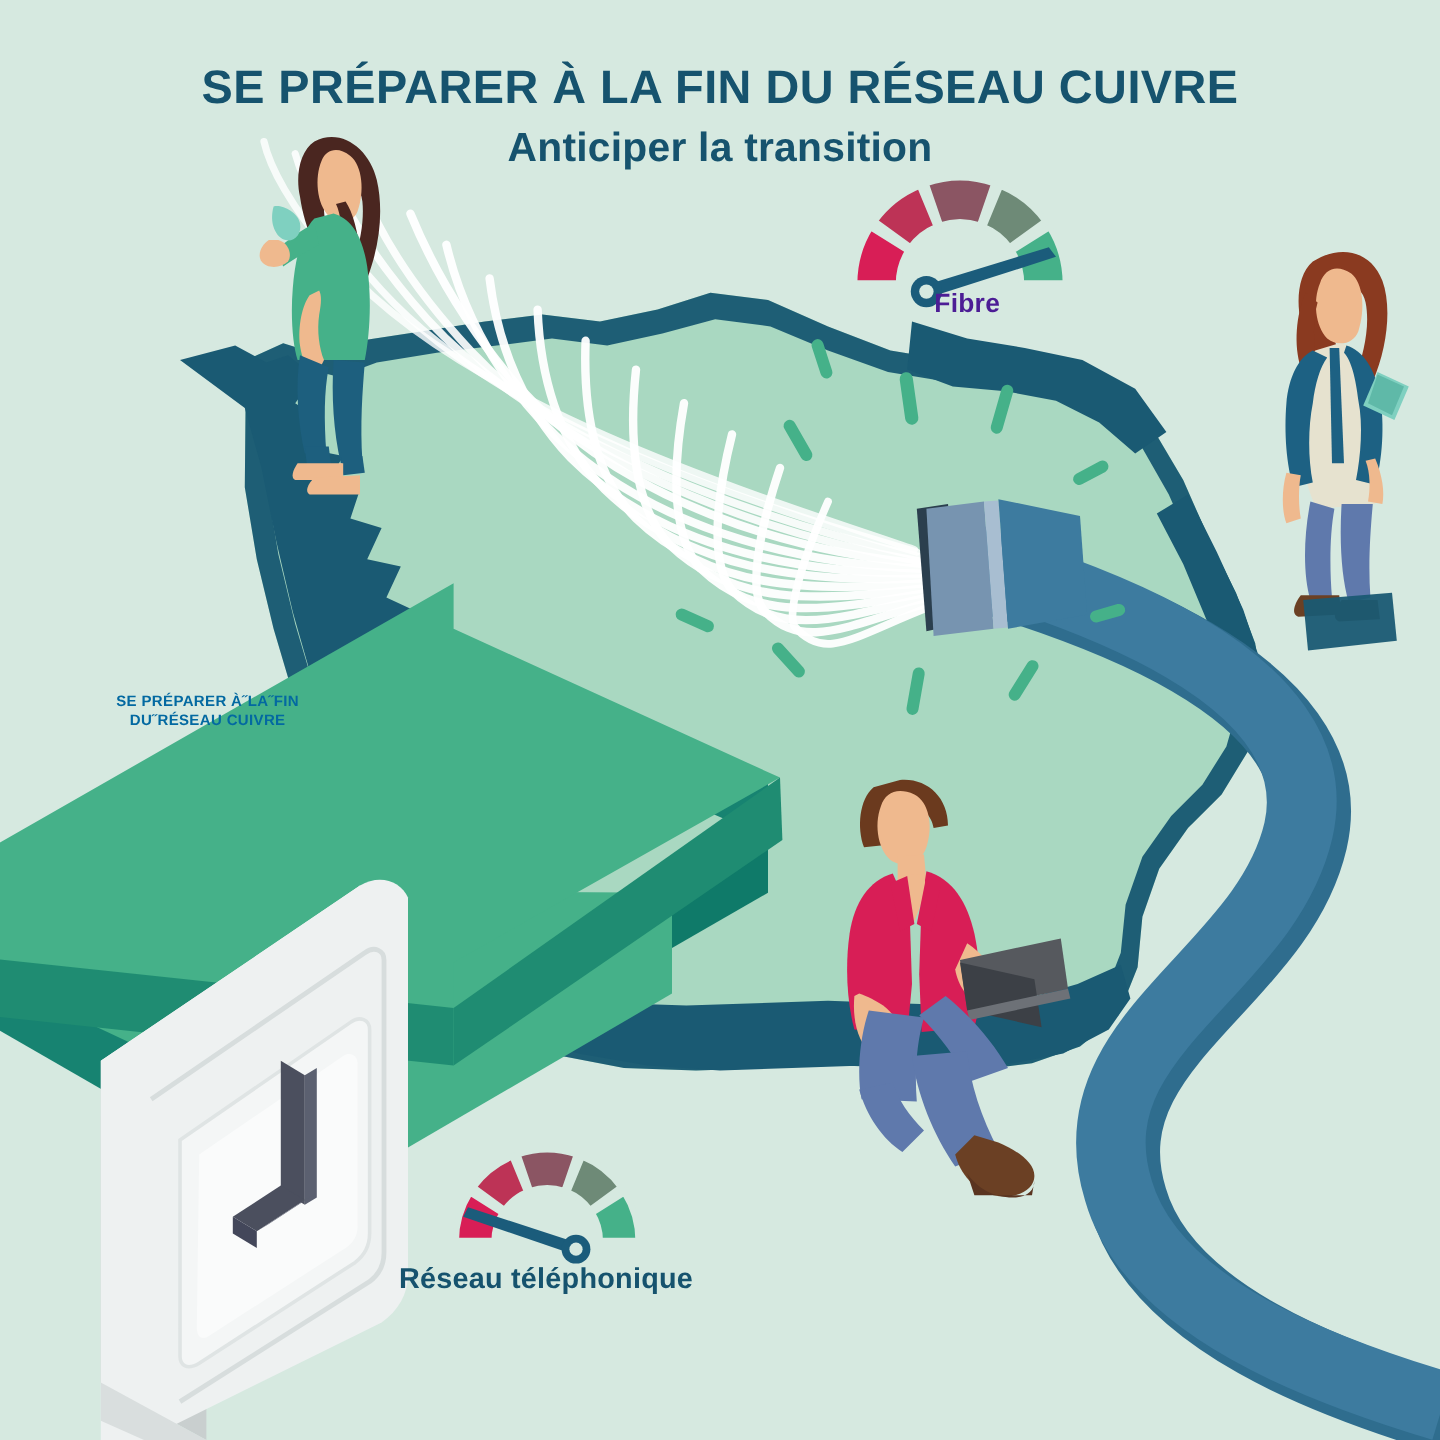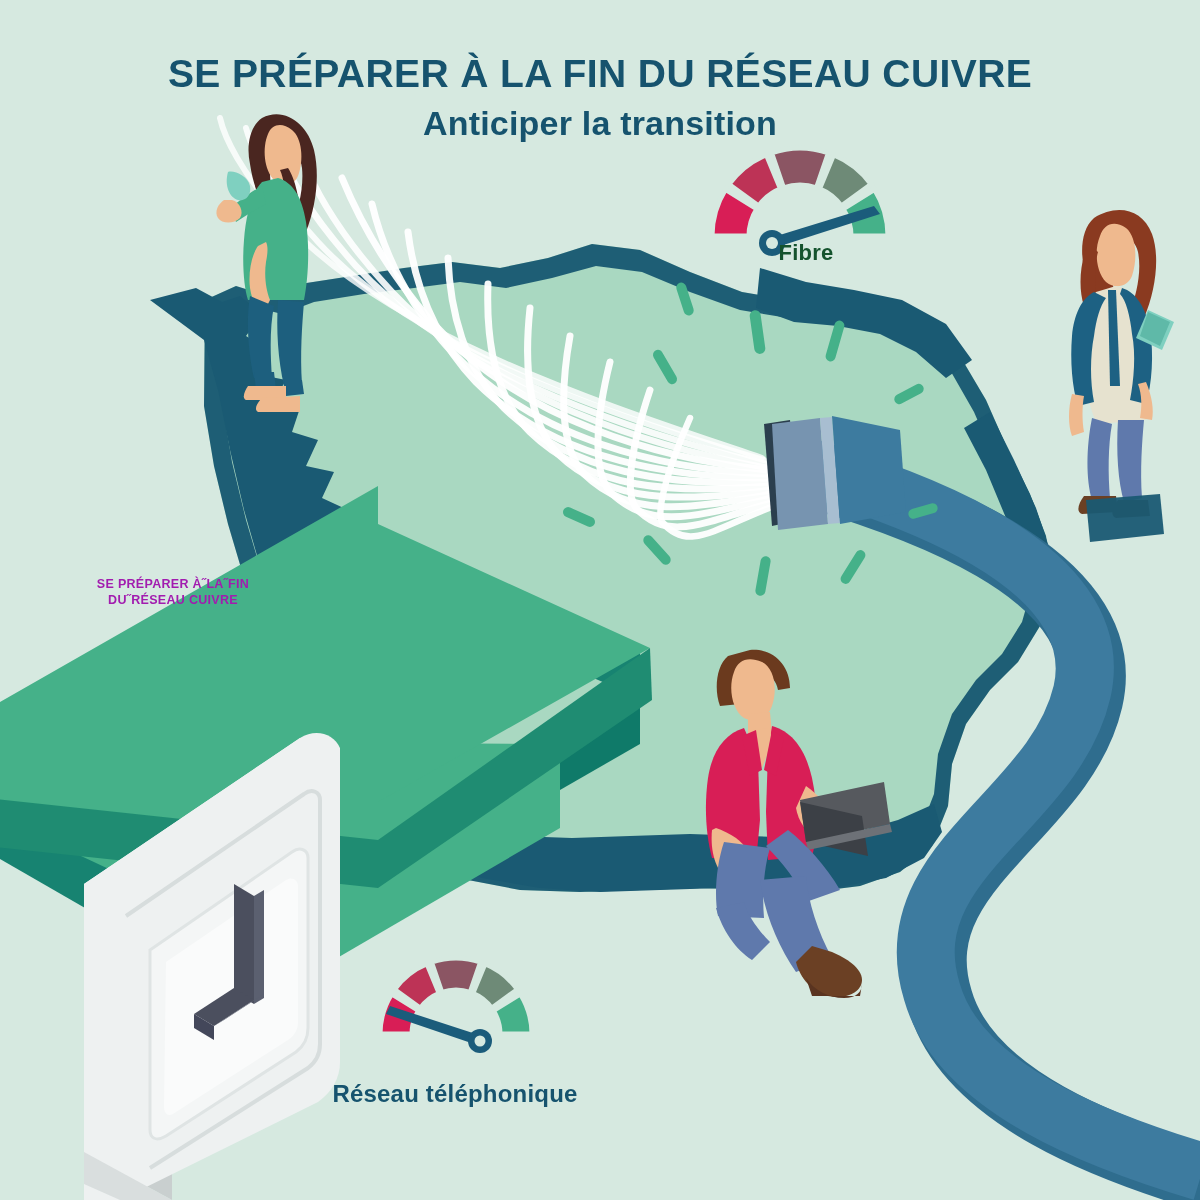--- a/index.html
+++ b/index.html
@@ -15,29 +15,29 @@
   #title1{
     width:1200px;text-align:center;top:52px;left:0;
     font-size:39px;font-weight:bold;letter-spacing:.4px;color:#16536e;
   }
   #title2{
     width:1200px;text-align:center;top:104px;left:0;
     font-size:34px;font-weight:bold;color:#16536e;
   }
   #fibre-label{
     width:200px;text-align:center;left:706px;top:240px;
-    font-size:22px;color:#14532d;font-weight:bold;
+    font-size:22px;color:#4c1d95;font-weight:bold;
   }
   #tel-label{
     width:420px;text-align:center;left:245px;top:1050px;
-    font-size:24px;color:#16536e;font-weight:bold;line-height:1.32;margin-top:28px;
+    font-size:24px;color:#16536e;font-weight:bold;line-height:1.32;
   }
   #arrow-label{
     width:230px;text-align:center;left:58px;top:576px;
-    font-size:12.5px;color:#a21caf;font-weight:bold;line-height:1.28;
+    font-size:12.5px;color:#0369a1;font-weight:bold;line-height:1.28;
     letter-spacing:.3px;
   }
 </style>
 </head>
 <body>
 
 <div id="stage">
 
   <svg class="layer" viewBox="0 0 1200 1200">
     <defs>

